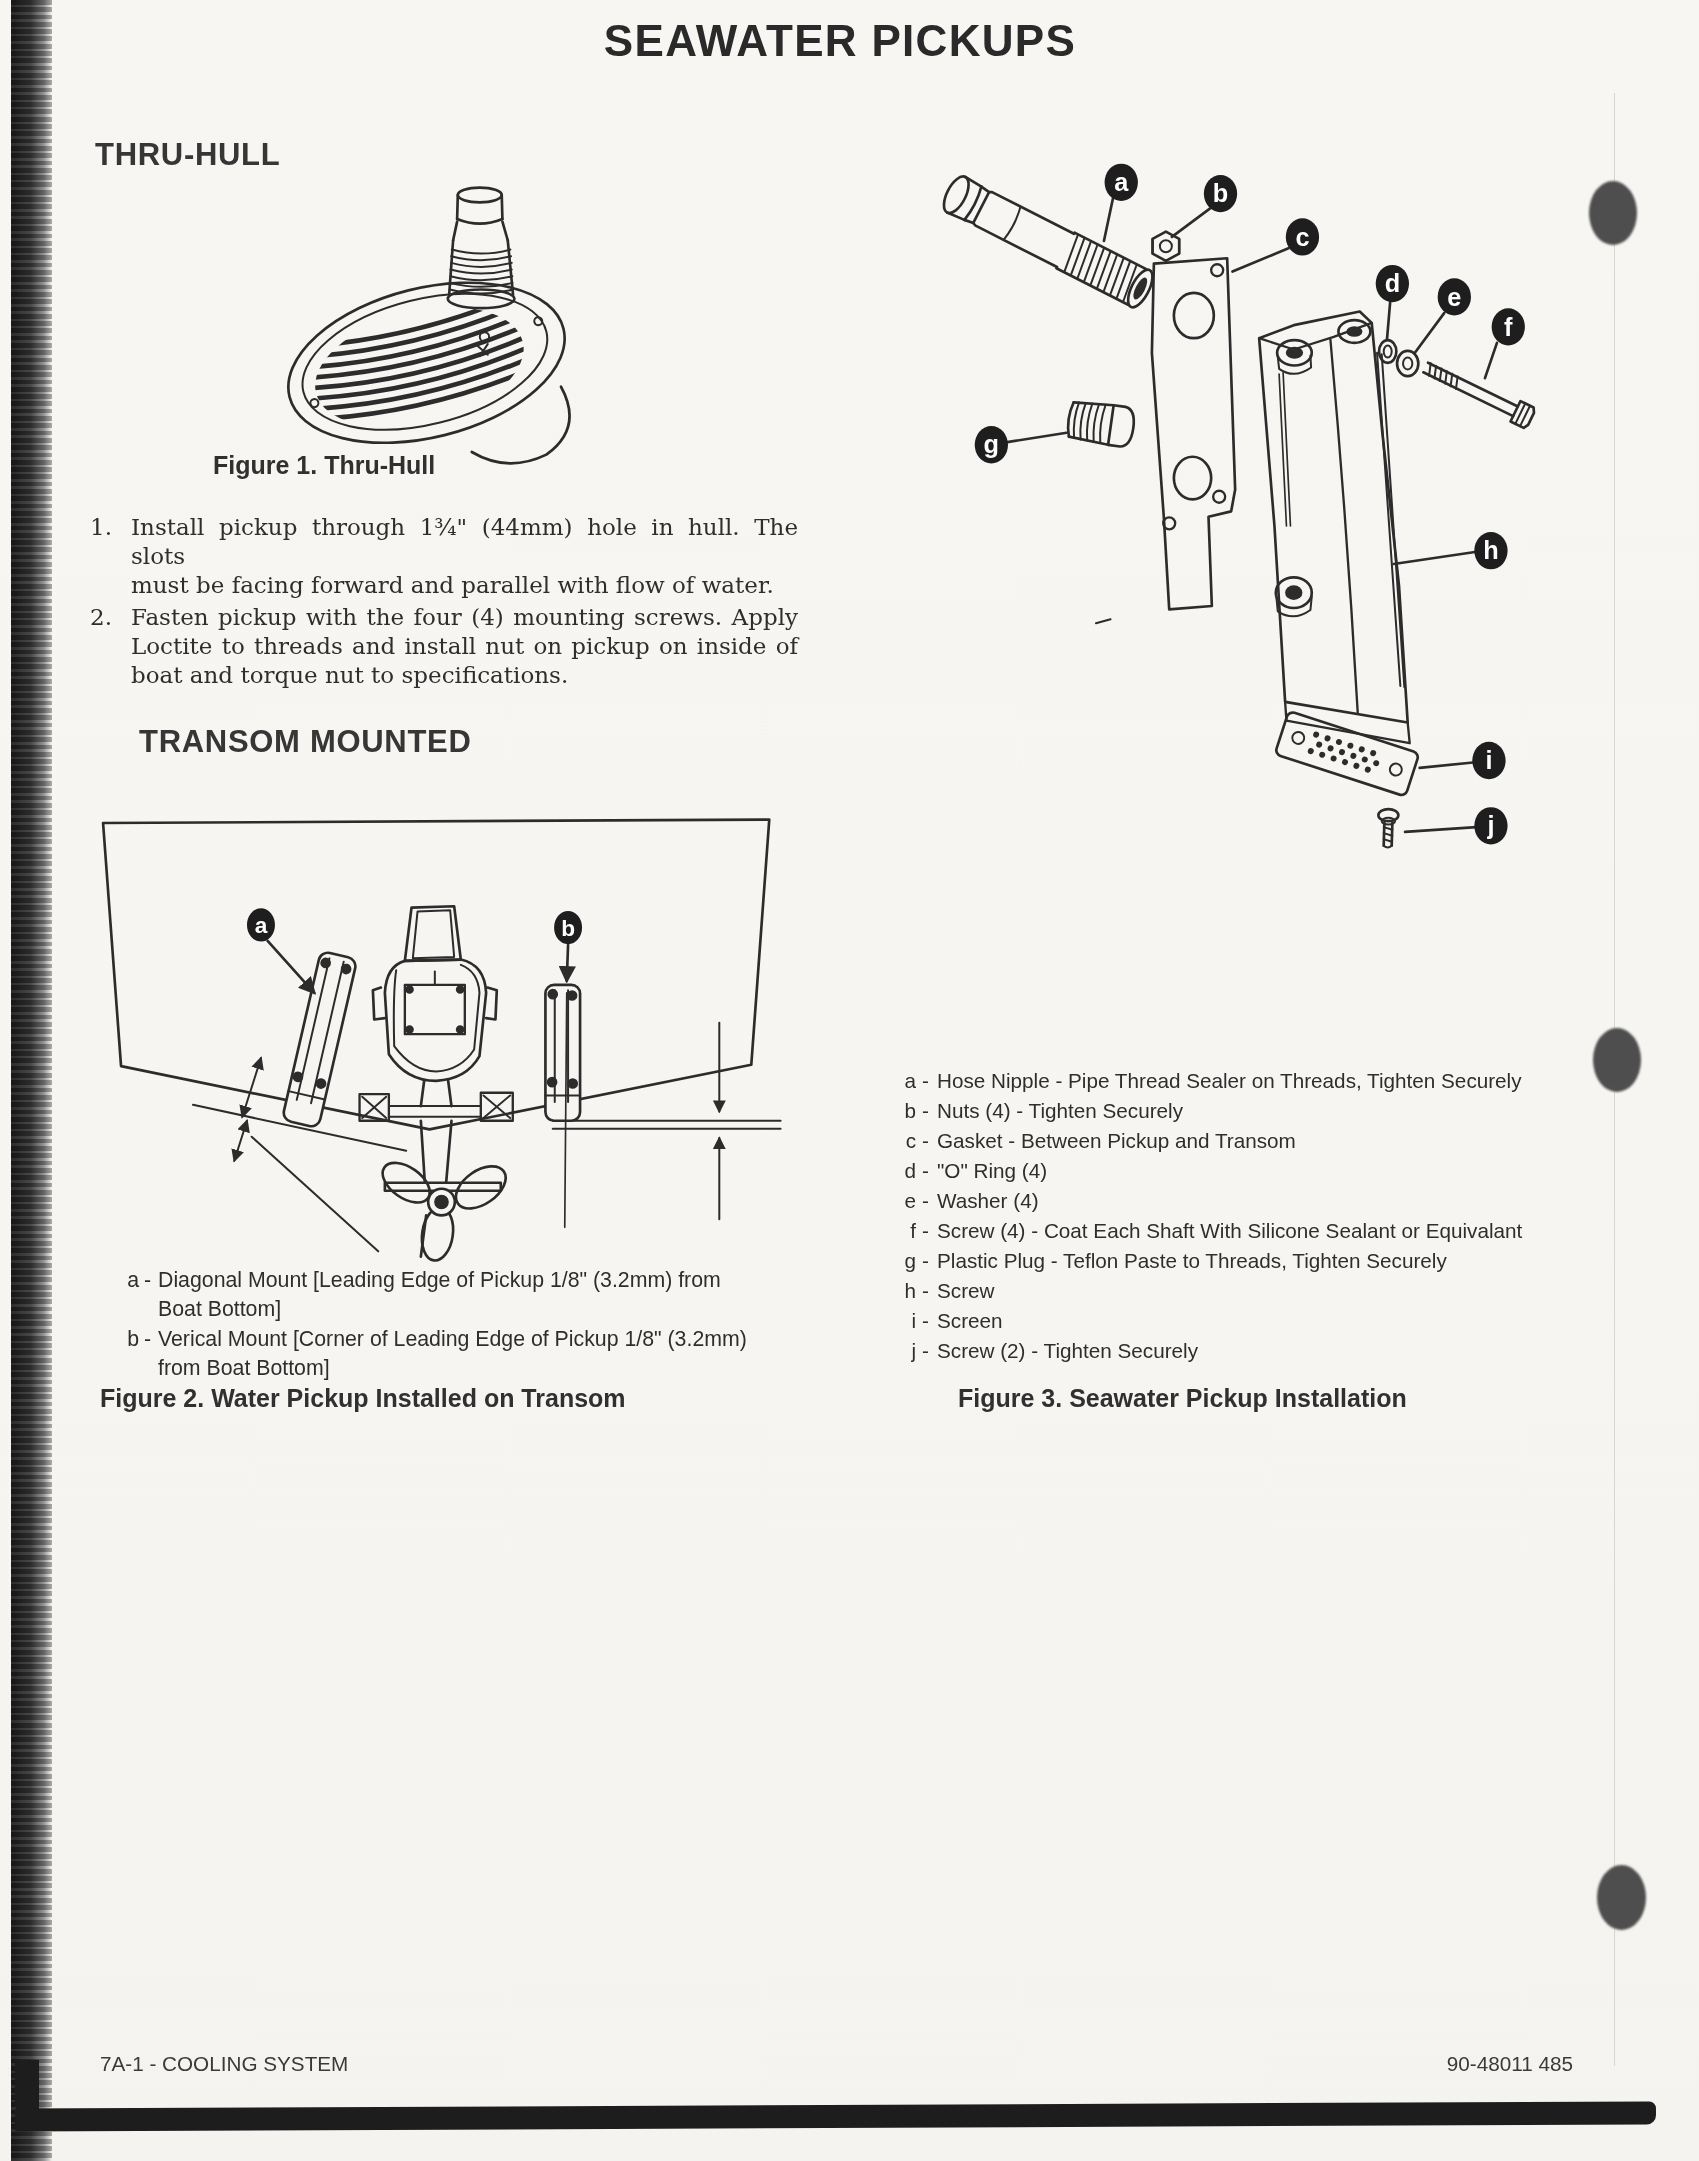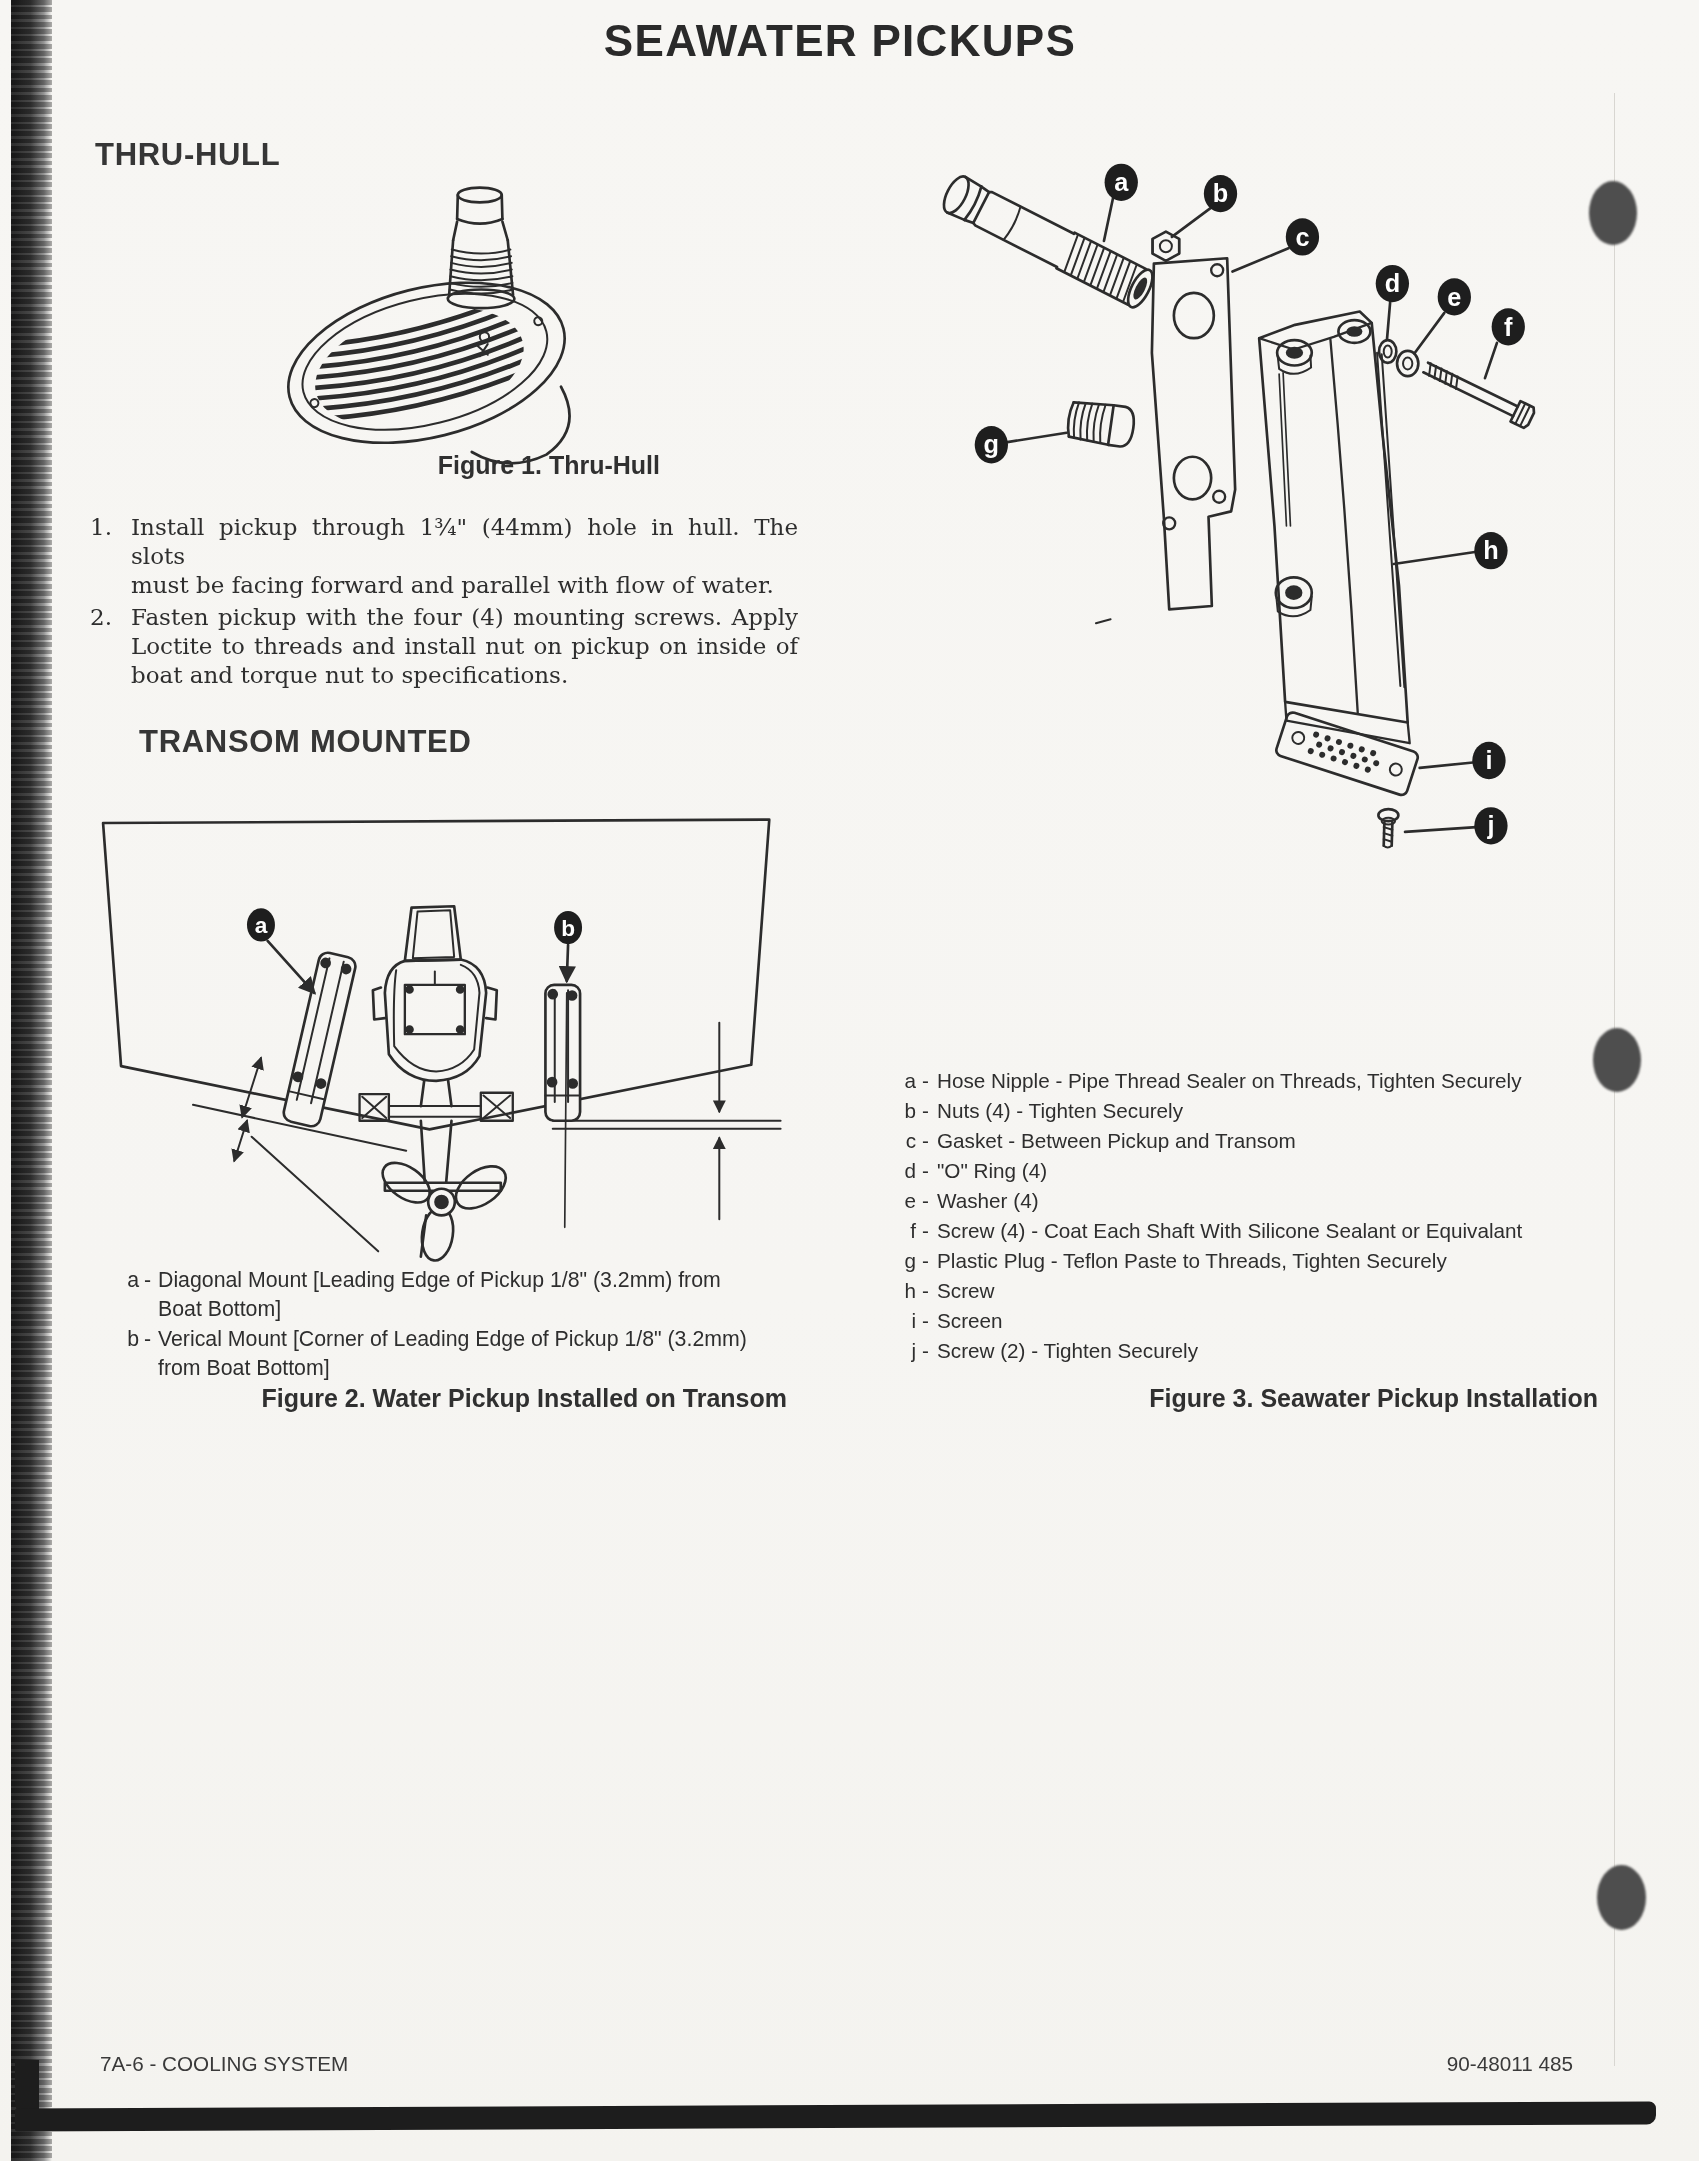--- a/index.html
+++ b/index.html
@@ -20,21 +20,21 @@
   .blob{position:absolute;background:#4e4e4e;border-radius:50%;filter:blur(1px);}
   .blob1{left:1589px;top:181px;width:48px;height:64px;}
   .blob2{left:1593px;top:1028px;width:48px;height:64px;}
   .blob3{left:1597px;top:1865px;width:49px;height:65px;}
 
   .title{position:absolute;left:27px;top:16px;width:1626px;text-align:center;
     font-size:44px;font-weight:bold;letter-spacing:1.3px;color:#2a2a2a;}
   .heading{position:absolute;font-size:31px;font-weight:bold;letter-spacing:0.7px;color:#363636;}
   .h-thru{left:95px;top:137px;}
   .h-transom{left:95px;top:724px;margin-left:44px;}
-  .figcap{position:absolute;font-size:25px;font-weight:bold;color:#303030;text-align:right;}
+  .figcap{position:absolute;font-size:25px;font-weight:bold;color:#303030;text-align:left;}
   .cap1{left:213px;top:451px;width:447px;}
   .cap2{left:100px;top:1384px;width:687px;}
   .cap3{left:958px;top:1384px;width:640px;}
 
   .steps{position:absolute;left:90px;top:513px;width:708px;
     font-family:"DejaVu Serif",serif;font-size:23px;line-height:29px;color:#2e2e2e;}
   .step{position:relative;padding-left:41px;margin-bottom:2.7px;}
   .step-num{position:absolute;left:0;top:0;}
   .jline{text-align:justify;text-align-last:justify;}
   .line{text-align:left;}
@@ -389,20 +389,20 @@
     <div class="part"><span class="part-letter">e</span><span class="part-dash">-</span><span>Washer (4)</span></div>
     <div class="part"><span class="part-letter">f</span><span class="part-dash">-</span><span>Screw (4) - Coat Each Shaft With Silicone Sealant or Equivalant</span></div>
     <div class="part"><span class="part-letter">g</span><span class="part-dash">-</span><span>Plastic Plug - Teflon Paste to Threads, Tighten Securely</span></div>
     <div class="part"><span class="part-letter">h</span><span class="part-dash">-</span><span>Screw</span></div>
     <div class="part"><span class="part-letter">i</span><span class="part-dash">-</span><span>Screen</span></div>
     <div class="part"><span class="part-letter">j</span><span class="part-dash">-</span><span>Screw (2) - Tighten Securely</span></div>
   </div>
 
   <div class="figcap cap3">Figure 3. Seawater Pickup Installation</div>
 
-  <div class="footer f-left">7A-6 - COOLING SYSTEM</div>
+  <div class="footer f-left">7A-1 - COOLING SYSTEM</div>
   <div class="footer f-right">90-48011 485</div>
 
   <div class="bar-corner"></div>
   <div class="bottom-bar"></div>
 
 </div>
 
 
 </body></html>

